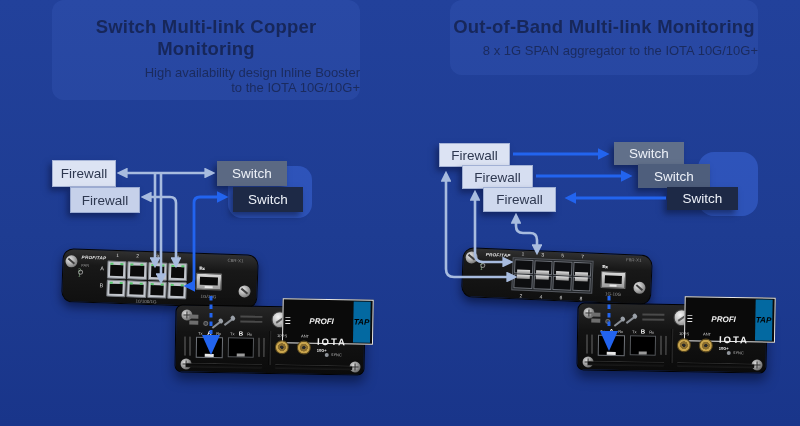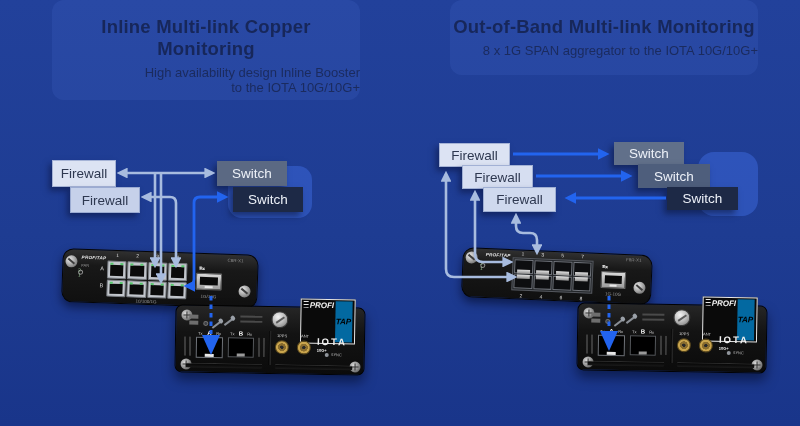--- a/index.html
+++ b/index.html
@@ -115,21 +115,21 @@
           border:1px solid #020202; box-shadow:0 7px 12px rgba(2,5,25,.5); transform:rotate(1deg); }
   .iota.io-left  { left:175px; top:306px; }
   .iota.io-right { left:577px; top:304px; }
   .iscrew { position:absolute; width:11px; height:11px; border-radius:50%;
             background:radial-gradient(circle at 35% 35%,#d8d8d8,#8a8a8a 55%,#3f3f3f); }
   .iscrew::before { content:""; position:absolute; left:18%; right:18%; top:45%; height:1px; background:#333; }
   .iscrew::after  { content:""; position:absolute; top:18%; bottom:18%; left:45%; width:1px; background:#333; }
   .iscrew.i1{left:5px;top:4px;} .iscrew.i2{left:5px;top:53px;} .iscrew.i3{left:174px;top:53px;}
   .plate { position:absolute; left:117px; top:3px; width:69px; height:20px; display:flex;
            align-items:center; justify-content:center; }
-  .plogo { display:flex; gap:1px; border:1px solid #e8e8e8; background:#0a0a0a;
+  .plogo { display:flex; align-items:center; gap:19px; border:1px solid #e8e8e8; background:#0a0a0a;
            padding:1px 2px; color:#f0f0f0; font-weight:bold; font-style:italic; font-size:8px; }
   .plogo .bars { width:5px; height:7px;
                  background:repeating-linear-gradient(180deg,#e8e8e8 0 1px,transparent 1px 3px); }
   .plogo .tapbox { background:#0369a1; color:#000; padding:16px 1px; font-style:italic; }
   .thumb { position:absolute; left:95px; top:4px; width:17px; height:17px; border-radius:50%;
            background:radial-gradient(circle at 38% 32%,#f4f4f4,#b9b9b9 50%,#6f6f6f);
            border:1px solid #3a3a3a; }
   .thumb::before { content:""; position:absolute; left:18%; width:64%; top:46%; height:2px;
                    background:#5a5a5a; transform:rotate(-35deg); }
   .cert { left:13px; top:9px; width:9px; height:4px; background:#6e6e6e; box-shadow:0 6px 0 #6e6e6e; }
@@ -165,21 +165,21 @@
   .groove { position:absolute; top:57px; height:5px; border-radius:2px; border-top:1px solid #2e2e2e;
             background:linear-gradient(#060606,#1b1b1b); }
   .groove.g1{left:10px;width:77px;} .groove.g2{left:99px;width:78px;}
 </style>
 </head>
 <body>
 
 <div id="stage">
 
   <section class="panel-hd ph-left">
-    <h1>Inline Multi-link Copper Monitoring</h1>
+    <h1>Switch Multi-link Copper Monitoring</h1>
     <div class="sub">
       <div>High availability design Inline Booster</div>
       <div>to the IOTA 10G/10G+</div>
     </div>
   </section>
   <section class="panel-hd ph-right">
     <h1>Out-of-Band Multi-link Monitoring</h1>
     <div class="sub">
       <div>8 x 1G SPAN aggregator to the IOTA 10G/10G+</div>
     </div>

